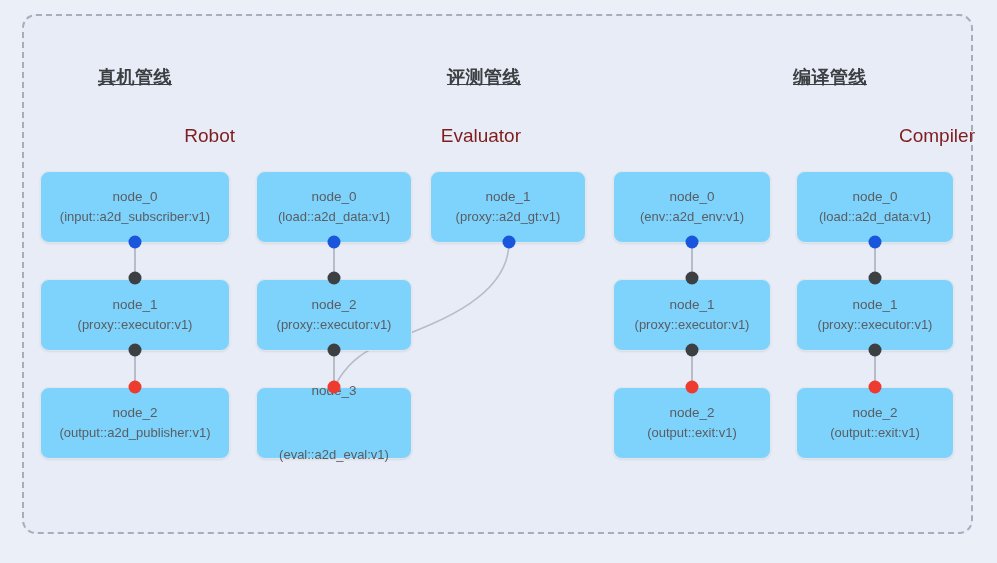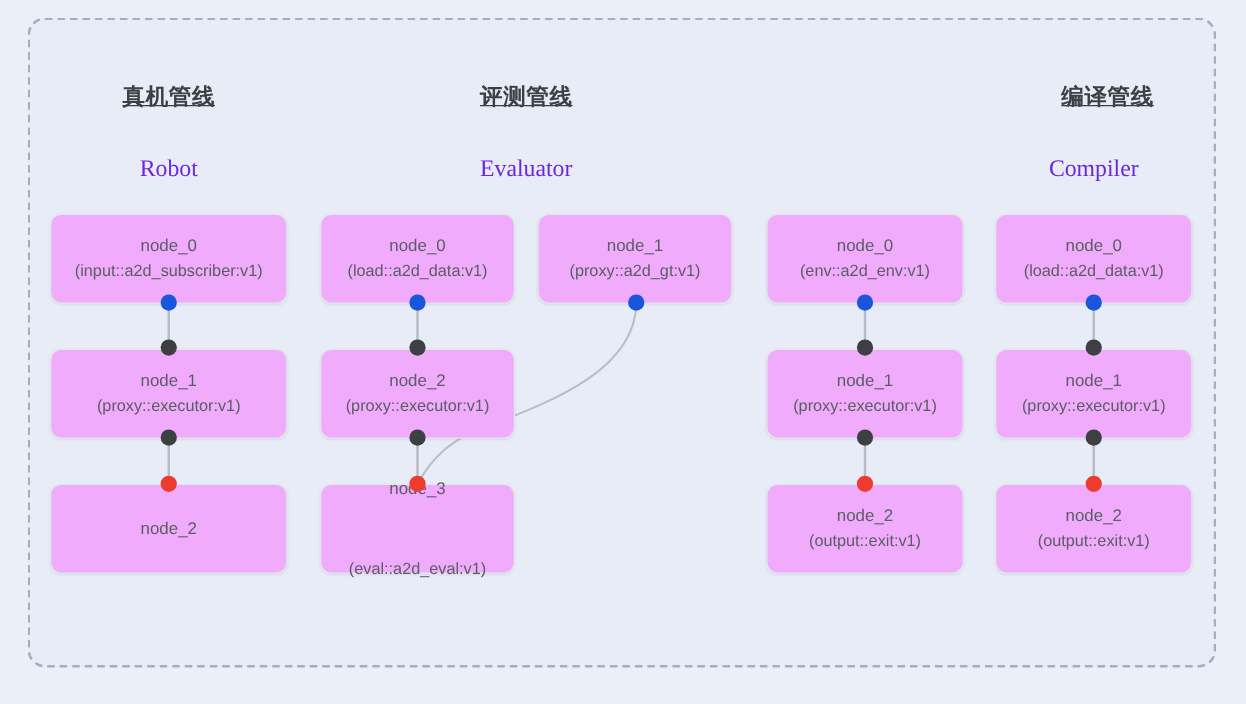--- a/index.html
+++ b/index.html
@@ -31,32 +31,31 @@
     text-align:center;
     font-size:18px;
     font-weight:bold;
     color:#3c4043;
     letter-spacing:.5px;
     white-space:nowrap;
     text-decoration:underline;
   }
   .col-sub{
     position:absolute;
-    text-align:center;
+    text-align:right;
     font-size:19px;
     font-weight:normal;
-    color:#6d28d9;
+    color:#7f1d1d;
     white-space:nowrap;
-    font-family:Liberation Serif, serif;
   }
 
   .node{
     position:absolute;
     box-sizing:border-box;
-    background:#f0abfc;
+    background:#7dd3fc;
     border:1px solid #e4e6eb;
     border-radius:9px;
     box-shadow:0 1px 2px rgba(60,64,67,.10);
     display:flex;
     flex-direction:column;
     align-items:center;
     justify-content:center;
     color:#55585d;
   }
   .node .n-id{font-size:13.5px;line-height:20px;color:#5a5d62;}
@@ -82,37 +81,38 @@
     <line x1="692" y1="242" x2="692" y2="278" stroke="#b7bcc6" stroke-width="2"></line>
     <line x1="692" y1="350" x2="692" y2="387" stroke="#b7bcc6" stroke-width="2"></line>
 
     <line x1="875" y1="242" x2="875" y2="278" stroke="#b7bcc6" stroke-width="2"></line>
     <line x1="875" y1="350" x2="875" y2="387" stroke="#b7bcc6" stroke-width="2"></line>
   </svg>
 
   <div class="col-title" style="left:35px;top:65px;width:200px;">真机管线</div>
   <div class="col-sub" style="left:35px;top:125px;width:200px;">Robot</div>
 
-  <div class="col-title" style="left:321px;top:65px;width:200px;">评测管线</div>
+  <div class="col-title" style="left:321px;top:65px;width:200px;text-align:right;">评测管线</div>
   <div class="col-sub" style="left:321px;top:125px;width:200px;">Evaluator</div>
 
 
-  <div class="col-title" style="left:786px;top:65px;width:200px;">编译管线</div>
+  <div class="col-title" style="left:730px;top:65px;width:200px;">编译管线</div>
   <div class="col-sub" style="left:775px;top:125px;width:200px;">Compiler</div>
 
   <div class="node" style="left:40px;top:171px;width:190px;height:72px;">
     <div class="n-id">node_0</div>
     <div class="n-type">(input::a2d_subscriber:v1)</div>
   </div>
   <div class="node" style="left:40px;top:279px;width:190px;height:72px;">
     <div class="n-id">node_1</div>
     <div class="n-type">(proxy::executor:v1)</div>
   </div>
   <div class="node" style="left:40px;top:387px;width:190px;height:72px;">
     <div class="n-id">node_2</div>
+    <div class="n-type">(output::a2d_publisher:v1)</div>
   </div>
 
   <div class="node" style="left:256px;top:171px;width:156px;height:72px;">
     <div class="n-id">node_0</div>
     <div class="n-type">(load::a2d_data:v1)</div>
   </div>
   <div class="node" style="left:430px;top:171px;width:156px;height:72px;">
     <div class="n-id">node_1</div>
     <div class="n-type">(proxy::a2d_gt:v1)</div>
   </div>

